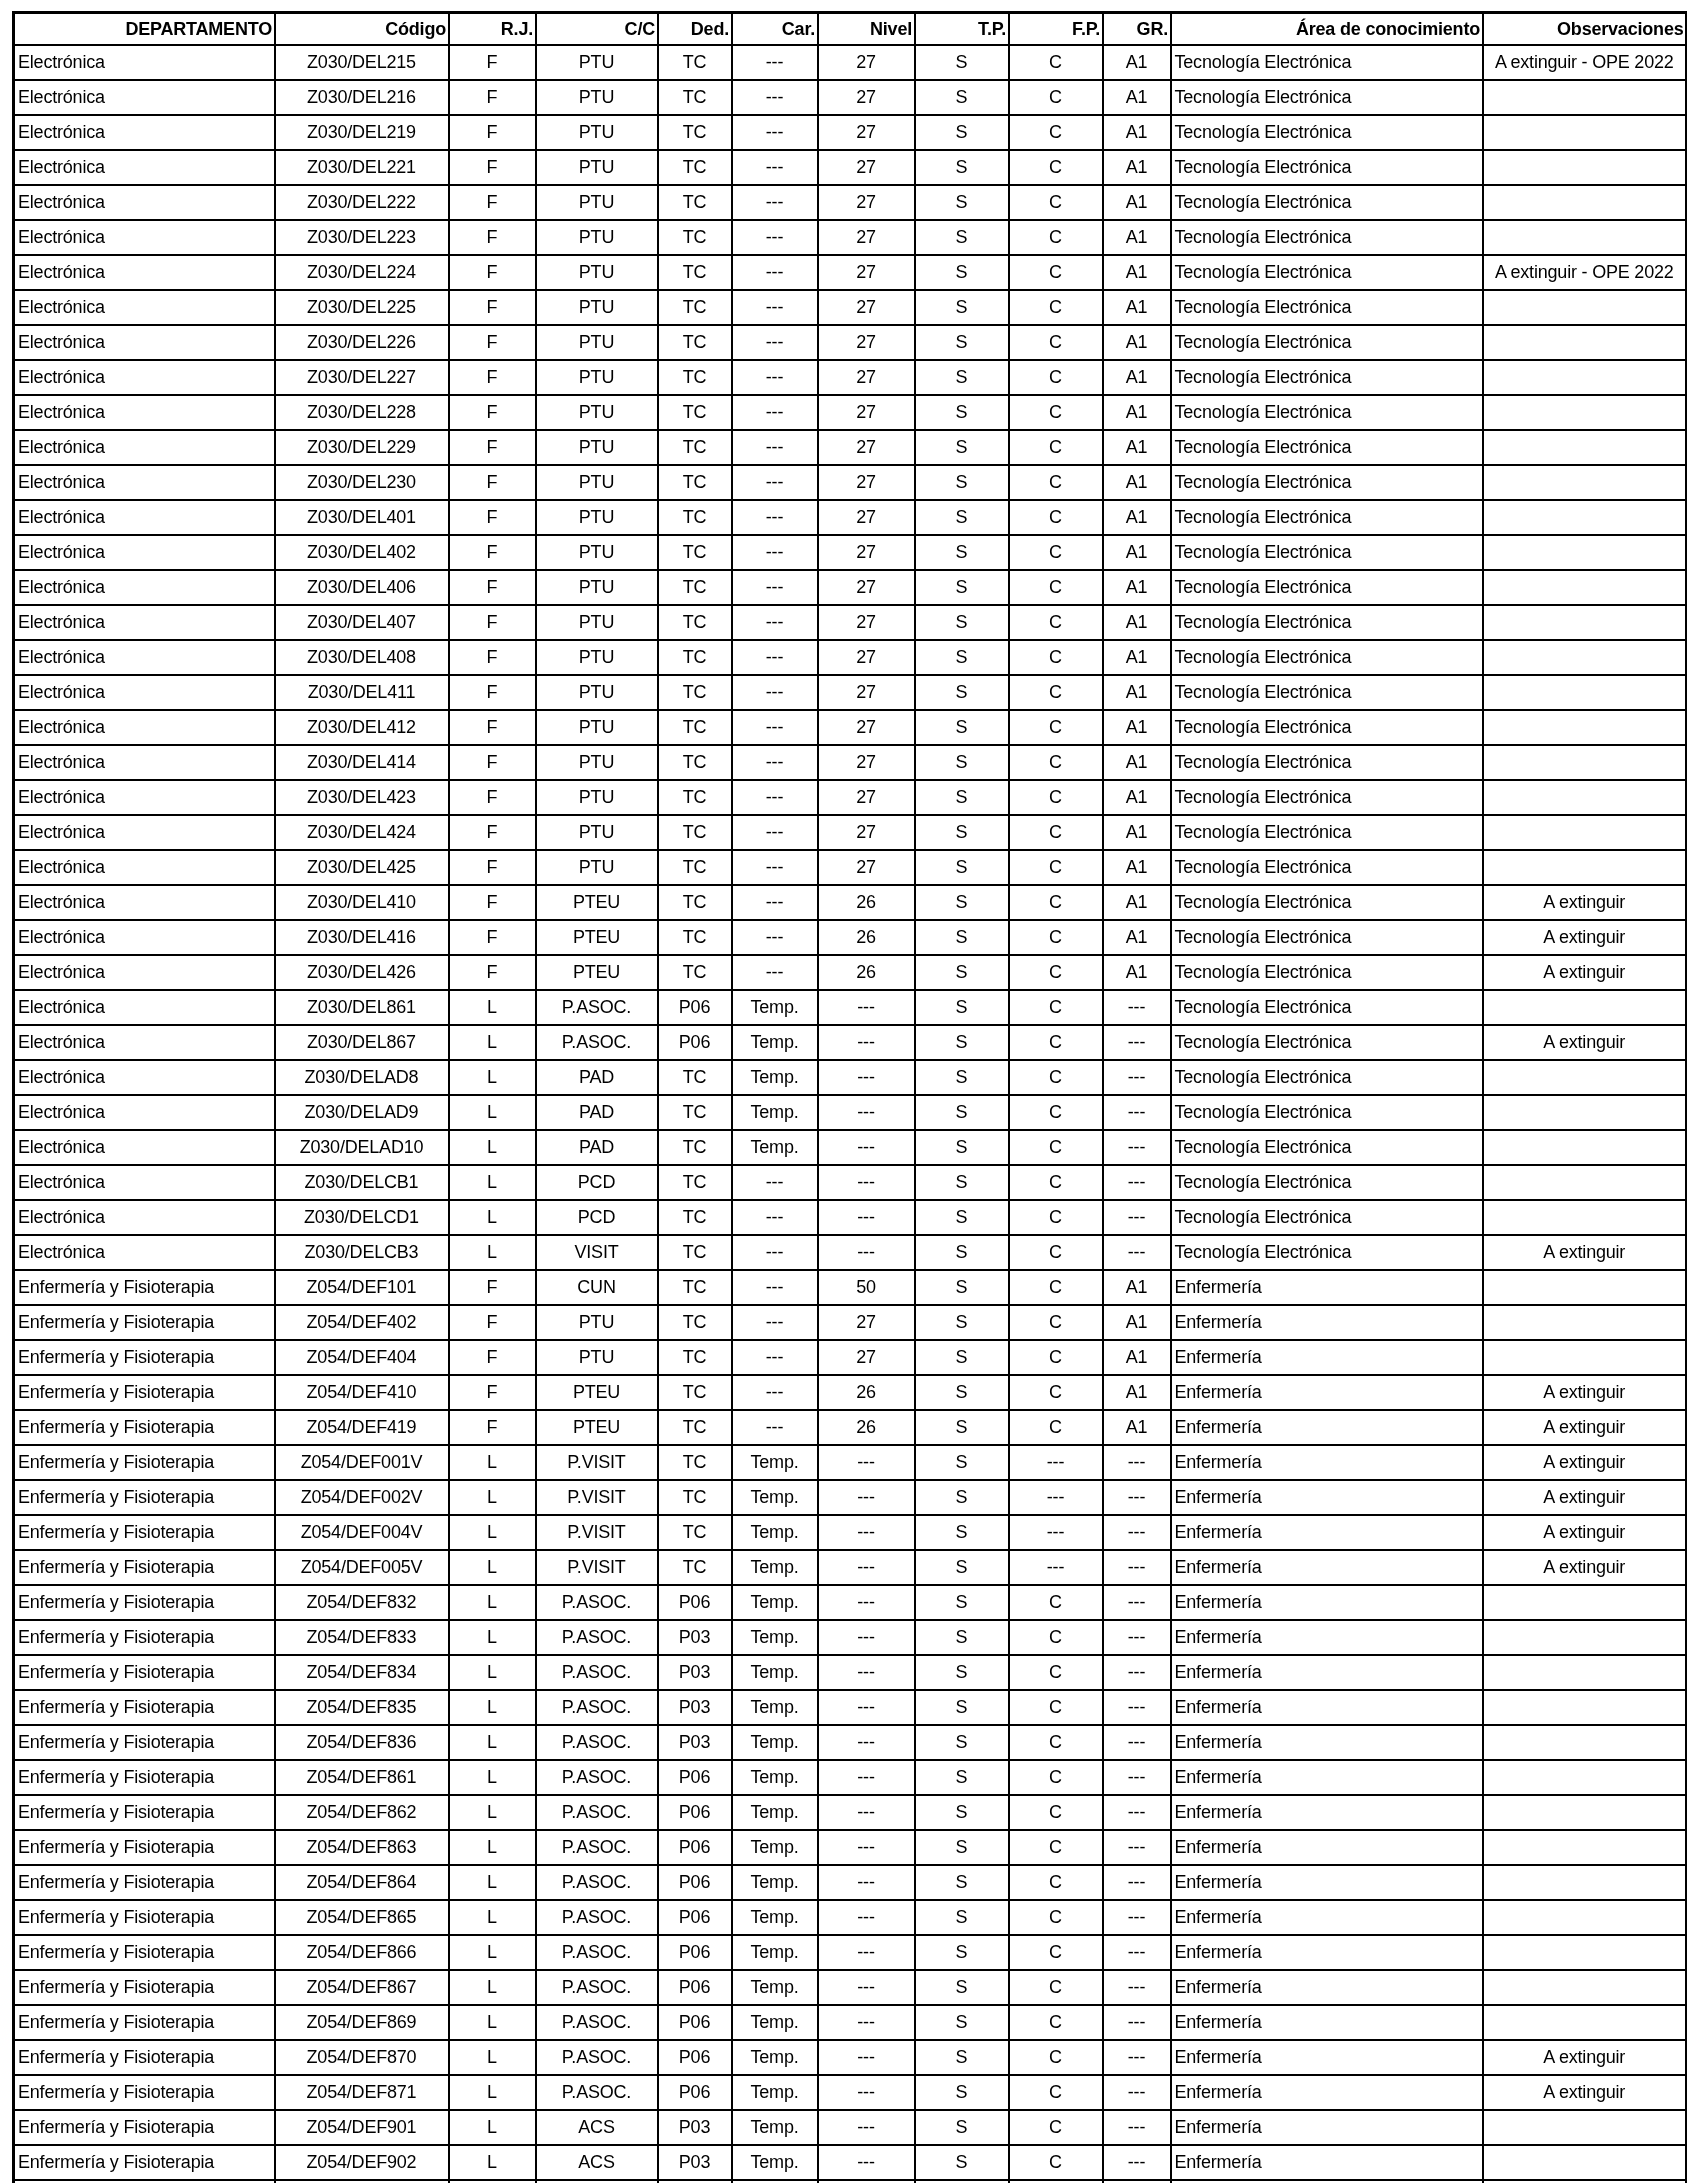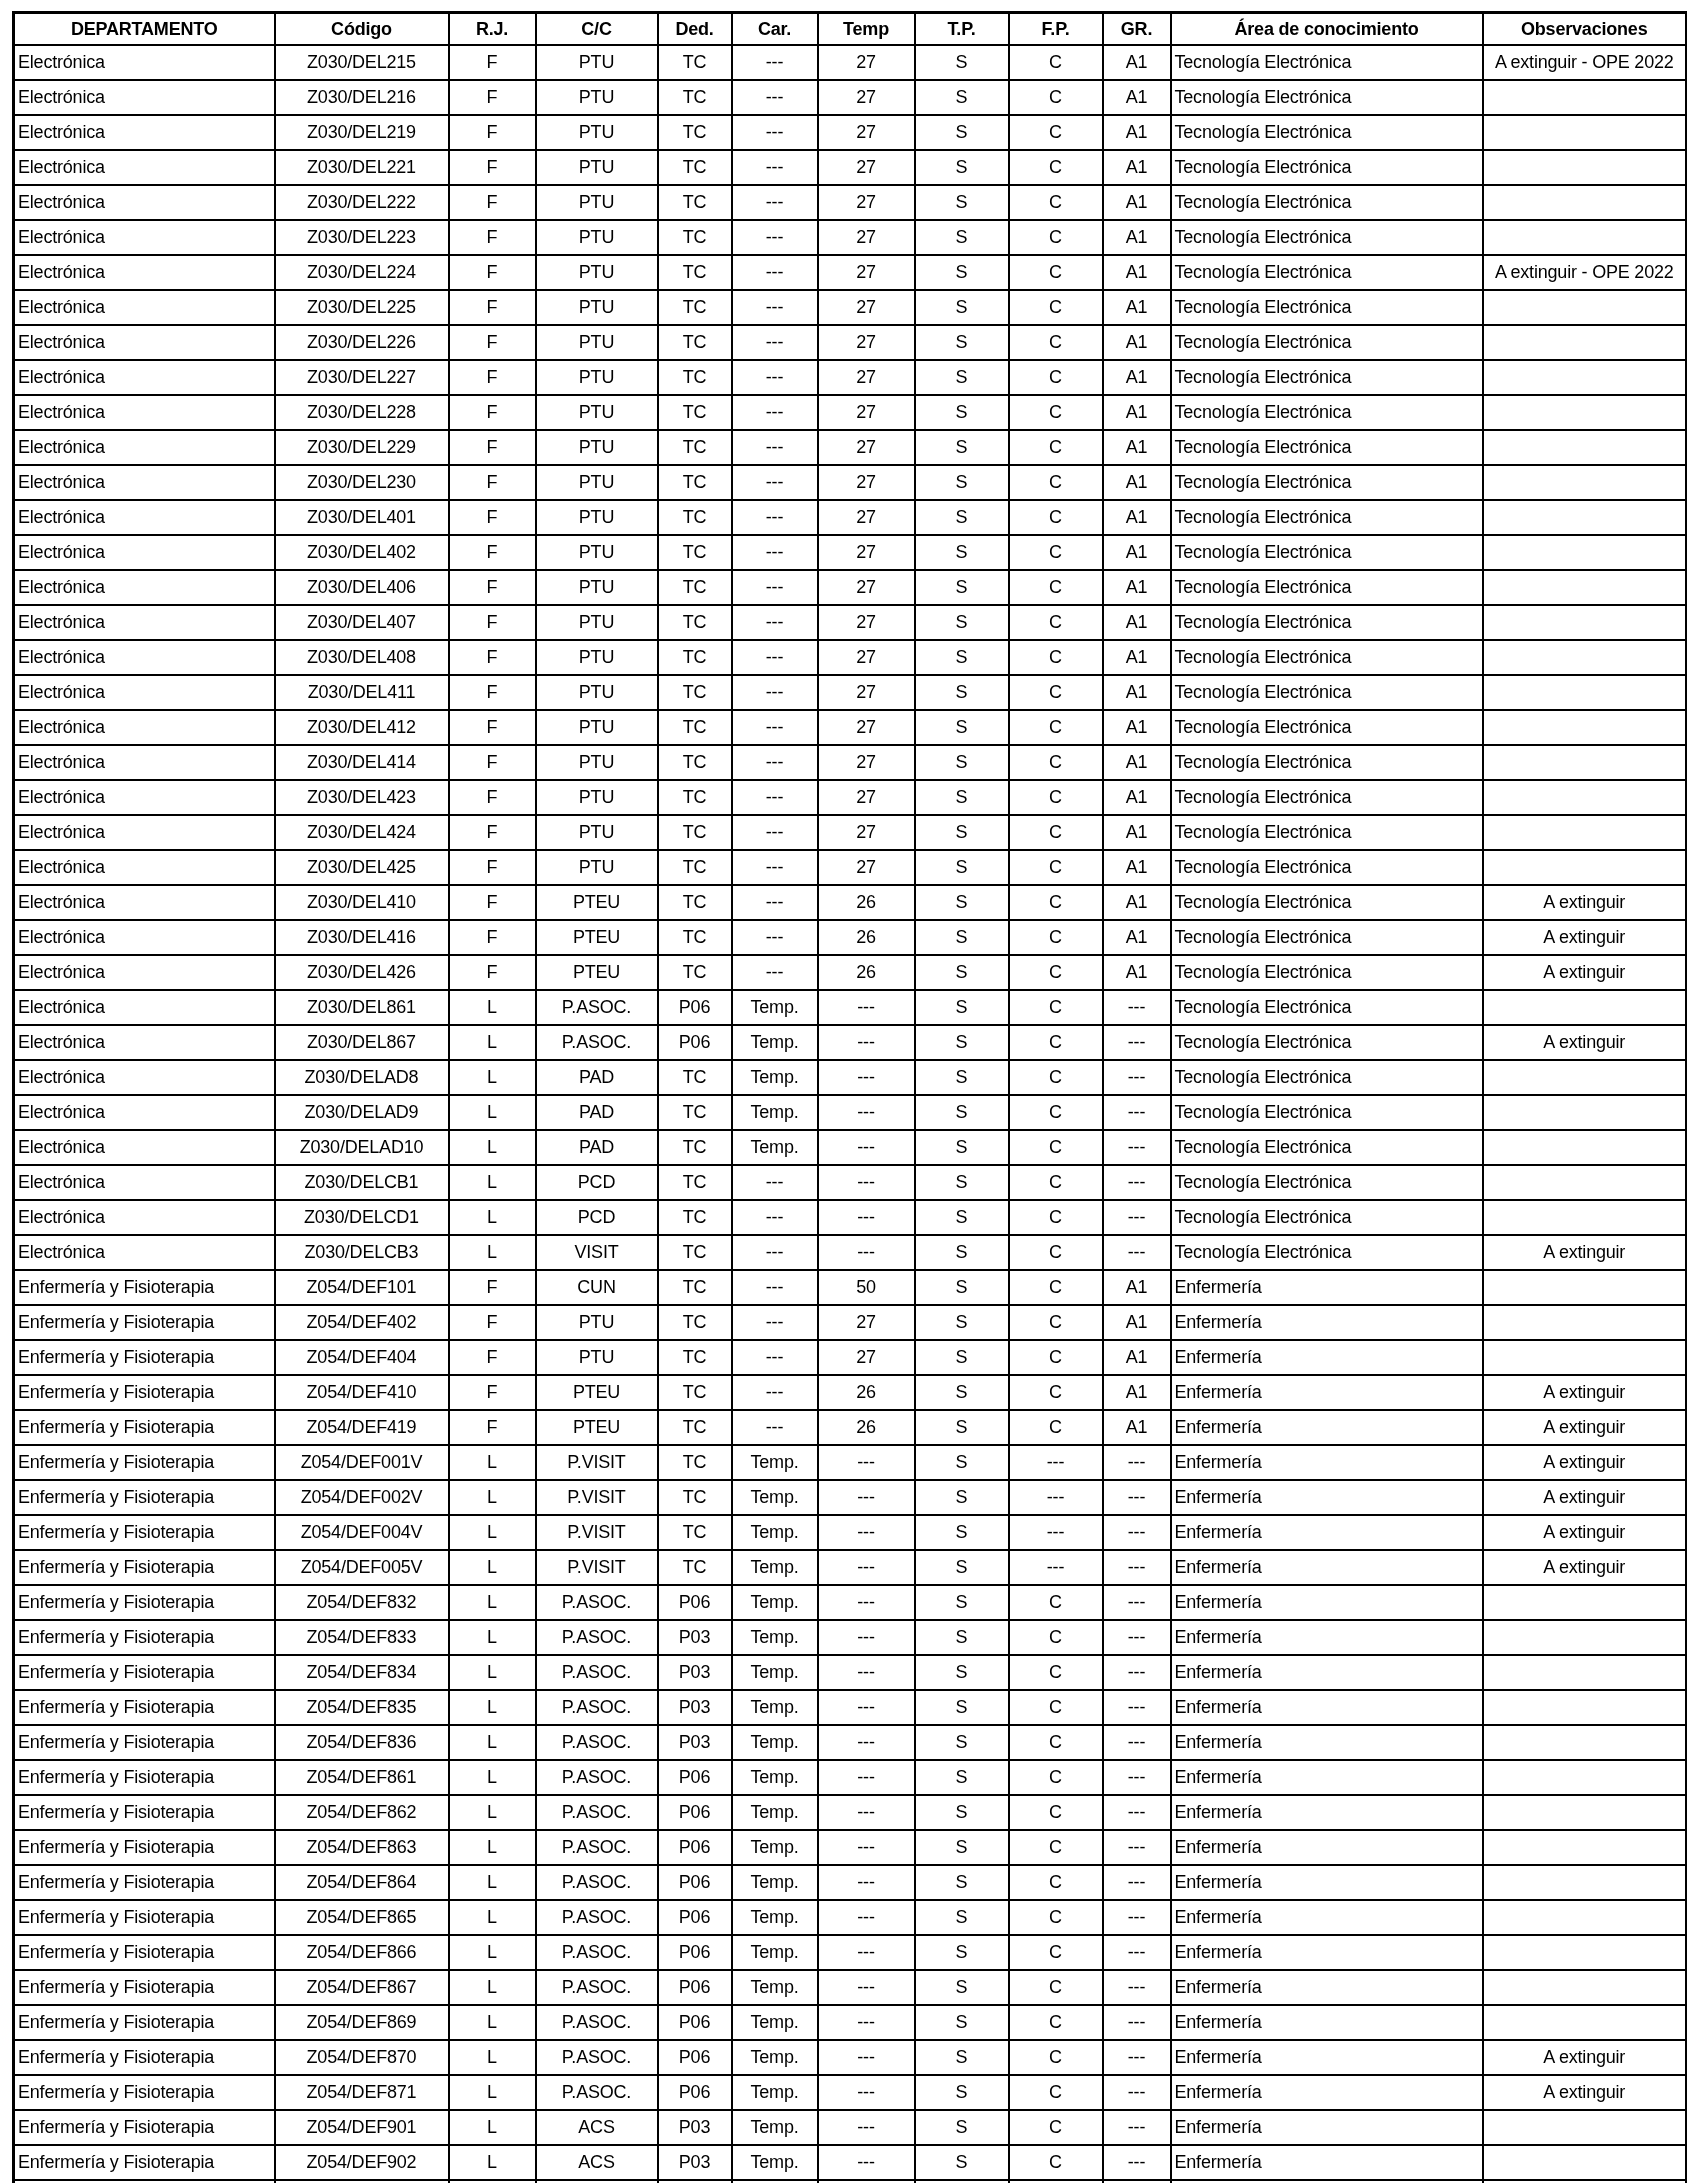--- a/index.html
+++ b/index.html
@@ -28,21 +28,21 @@
   .rpt th, .rpt td {
     border: 2.3px solid #000000;
     overflow: hidden;
     white-space: nowrap;
     padding: 0 1.5px;
     letter-spacing: -0.2px;
   }
   .rpt th {
     font-size: 18px;
     font-weight: bold;
-    text-align: center;
+    text-align: right;
     height: 30px;
     vertical-align: middle;
   }
   .rpt td {
     font-size: 18px;
     font-weight: normal;
     text-align: center;
     height: 33px;
     vertical-align: middle;
   }
@@ -71,21 +71,21 @@
       <col style="width:204px">
     </colgroup>
     <thead>
       <tr>
         <th>DEPARTAMENTO</th>
         <th>Código</th>
         <th>R.J.</th>
         <th>C/C</th>
         <th>Ded.</th>
         <th>Car.</th>
-        <th>Temp</th>
+        <th>Nivel</th>
         <th>T.P.</th>
         <th>F.P.</th>
         <th>GR.</th>
         <th>Área de conocimiento</th>
         <th>Observaciones</th>
       </tr>
     </thead>
     <tbody id="table-body">
         <tr>
           <td class="al-left">Electrónica</td>

